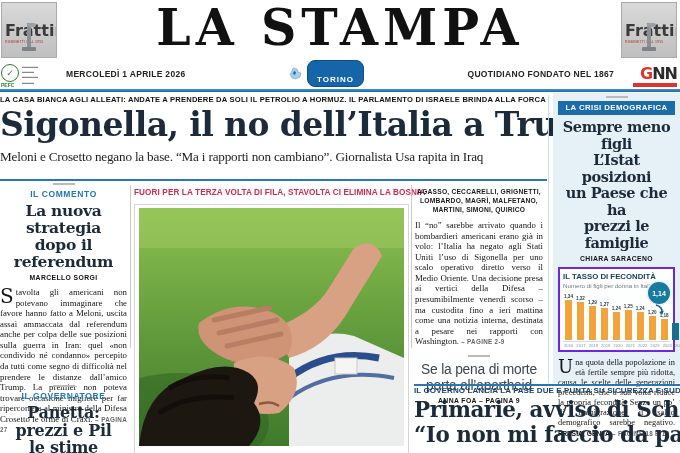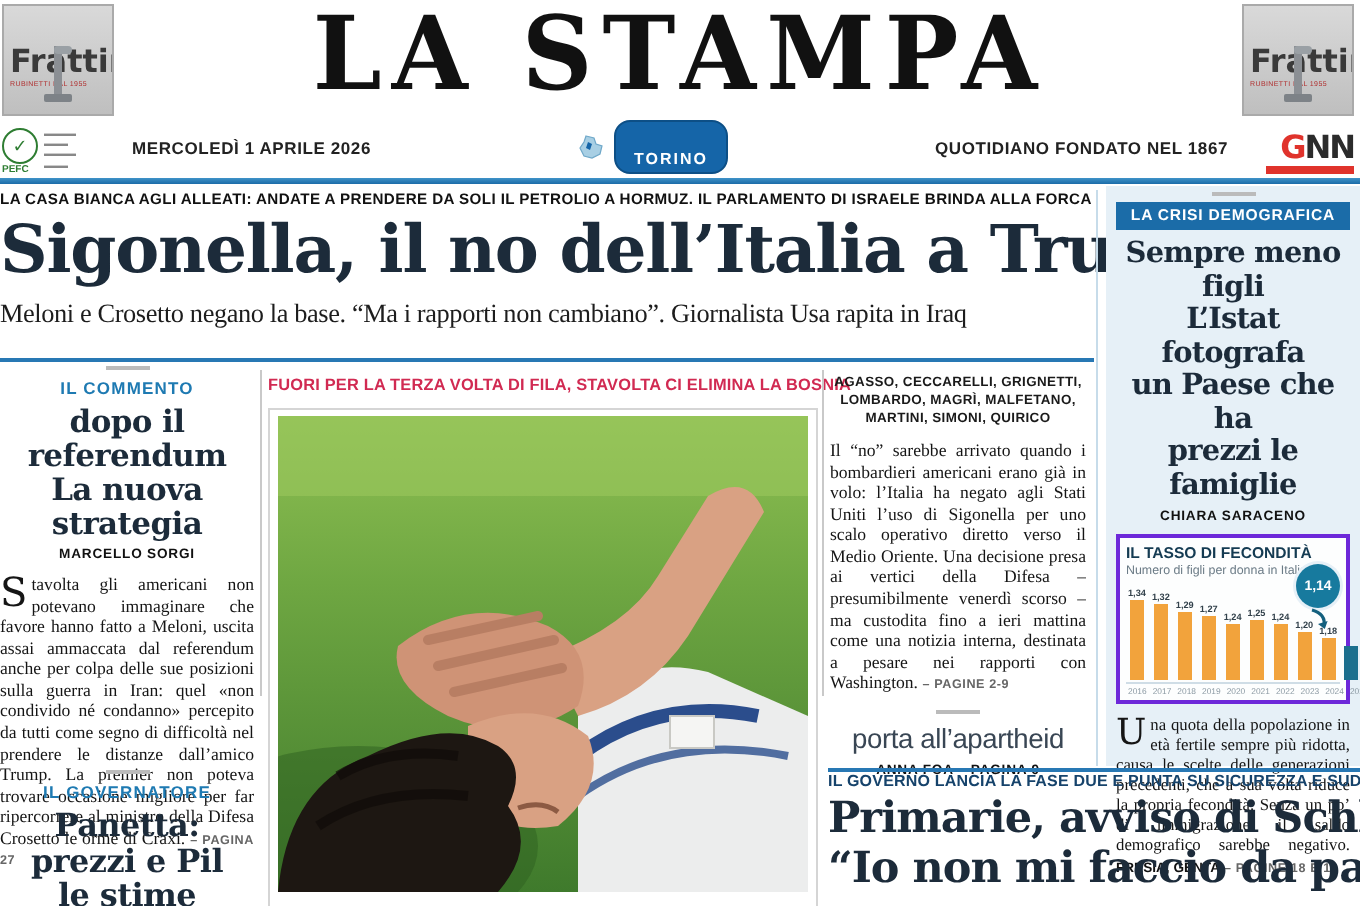--- a/index.html
+++ b/index.html
@@ -155,22 +155,22 @@
       <div class="lead-headline">Sigonella, il no dell’Italia a Trump</div>
       <div class="lead-subhead">Meloni e Crosetto negano la base. “Ma i rapporti non cambiano”. Giornalista Usa rapita in Iraq</div>
     </div>
     <div class="rule-sub"></div>
 
     <div class="col-left">
       <div>
         <div class="dash"></div>
         <div class="sec-label">IL COMMENTO</div>
         <div class="col-head" style="font-size:15.5px;">
+          <div>La nuova strategia</div>
           <div>dopo il referendum</div>
-          <div>La nuova strategia</div>
         </div>
         <div class="byline">MARCELLO SORGI</div>
         <div class="body-txt"><span class="dropcap">S</span><span>tavolta gli americani non potevano immaginare che favore hanno fatto a Meloni, uscita assai ammaccata dal referendum anche per colpa delle sue posizioni sulla guerra in Iran: quel «non condivido né condanno» percepito da tutti come segno di difficoltà nel prendere le distanze dall’amico Trump. La premier non poteva trovare occasione migliore per far ripercorrere al ministro della Difesa Crosetto le orme di Craxi.</span> <span class="pgref">– PAGINA 27</span></div>
       </div>
       <div class="governatore">
         <div class="dash"></div>
         <div class="sec-label">IL GOVERNATORE</div>
         <div class="col-head" style="font-size:16px;">
           <div>Panetta: prezzi e Pil</div>
           <div>le stime peggiorano</div>
@@ -220,34 +220,35 @@
     <div class="col-right">
       <div class="rep-authors">
         <div>AGASSO, CECCARELLI, GRIGNETTI,</div>
         <div>LOMBARDO, MAGRÌ, MALFETANO,</div>
         <div>MARTINI, SIMONI, QUIRICO</div>
       </div>
       <div class="body-txt"><span>Il “no” sarebbe arrivato quando i bombardieri americani erano già in volo: l’Italia ha negato agli Stati Uniti l’uso di Sigonella per uno scalo operativo diretto verso il Medio Oriente. Una decisione presa ai vertici della Difesa – presumibilmente venerdì scorso – ma custodita fino a ieri mattina come una notizia interna, destinata a pesare nei rapporti con Washington.</span> <span class="pgref">– PAGINE 2-9</span></div>
       <div class="opinion">
         <div class="dash"></div>
         <div class="opinion-title">
+          <div>Se la pena di morte</div>
           <div>porta all’apartheid</div>
         </div>
         <div class="byline">ANNA FOA – PAGINA 9</div>
       </div>
     </div>
 
     <div class="vdiv vd3"></div>
 
     <div class="sidebar">
       <div class="dash"></div>
       <div class="sb-label">LA CRISI DEMOGRAFICA</div>
       <div class="sb-title">
         <div>Sempre meno figli</div>
-        <div>L’Istat fotografa</div>
+        <div>L’Istat posizioni</div>
         <div>un Paese che ha</div>
         <div>prezzi le famiglie</div>
       </div>
       <div class="byline">CHIARA SARACENO</div>
 
       <div class="chart">
         <div class="chart-title">IL TASSO DI FECONDITÀ</div>
         <div class="chart-sub">Numero di figli per donna in Italia</div>
         <div class="bars" id="chart-bars">
             <div class="bar-slot">

